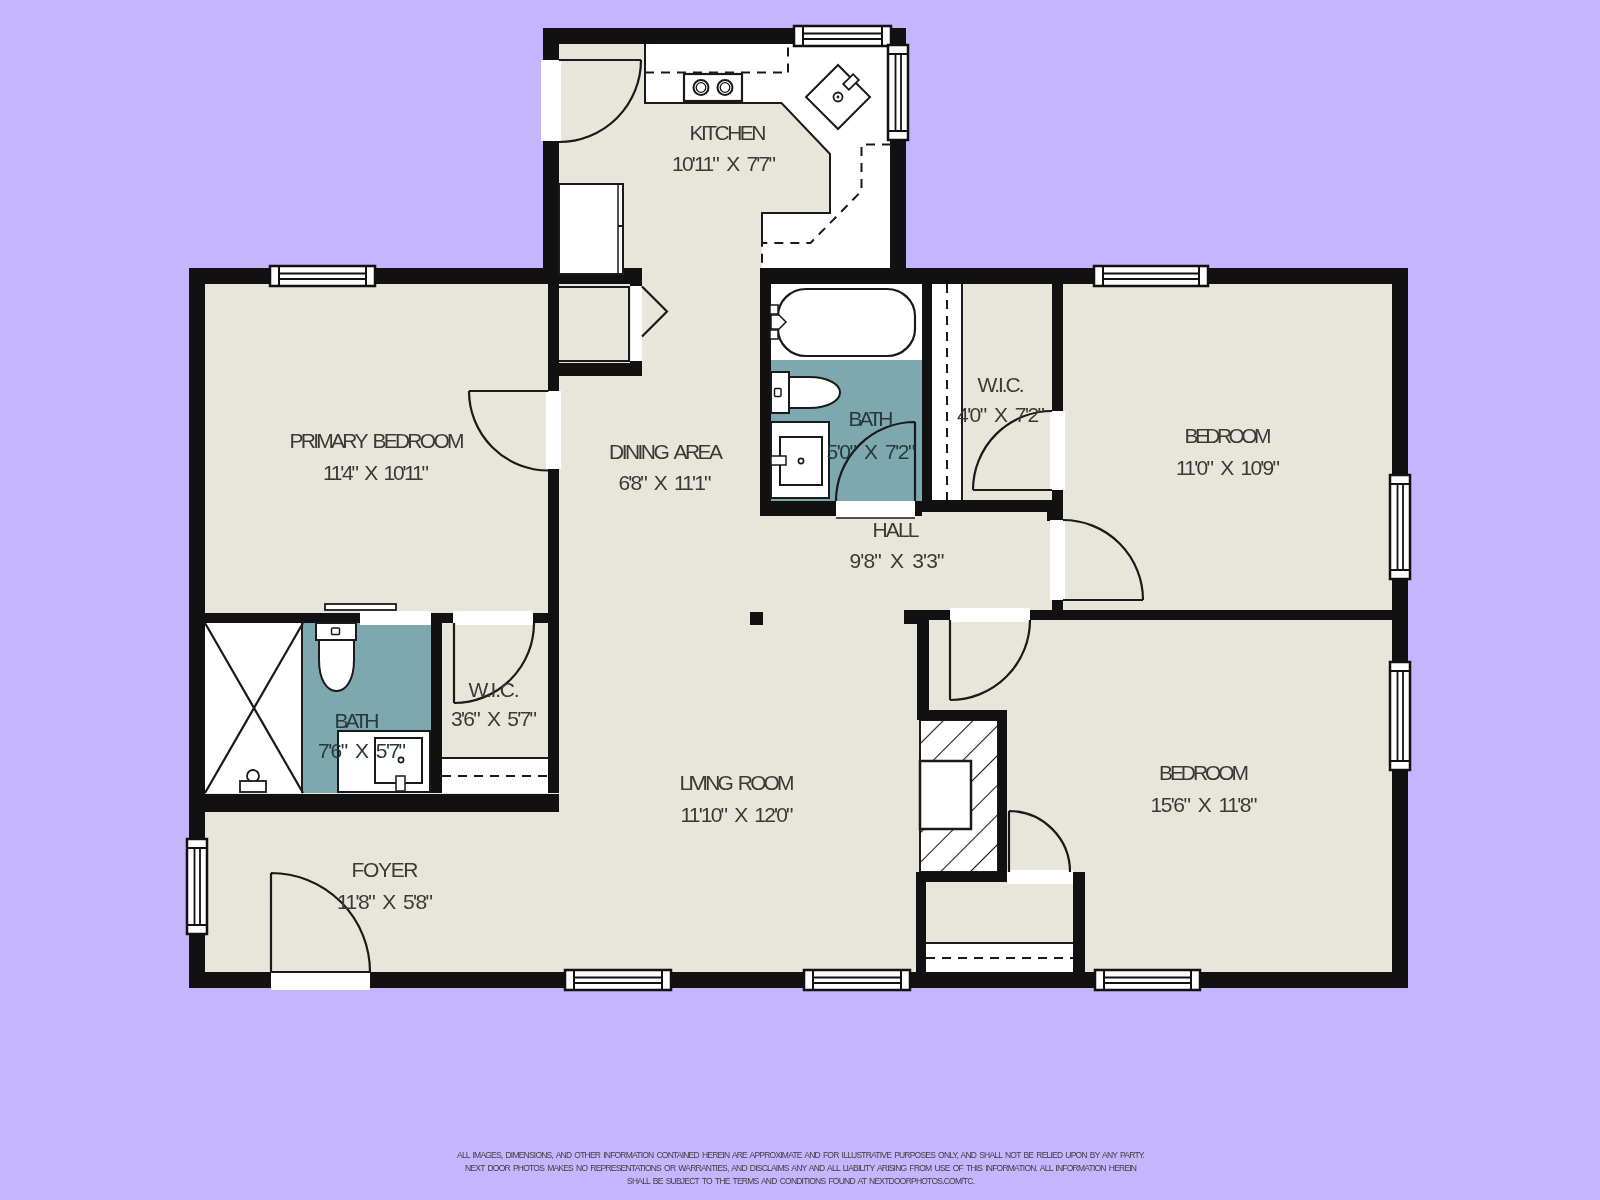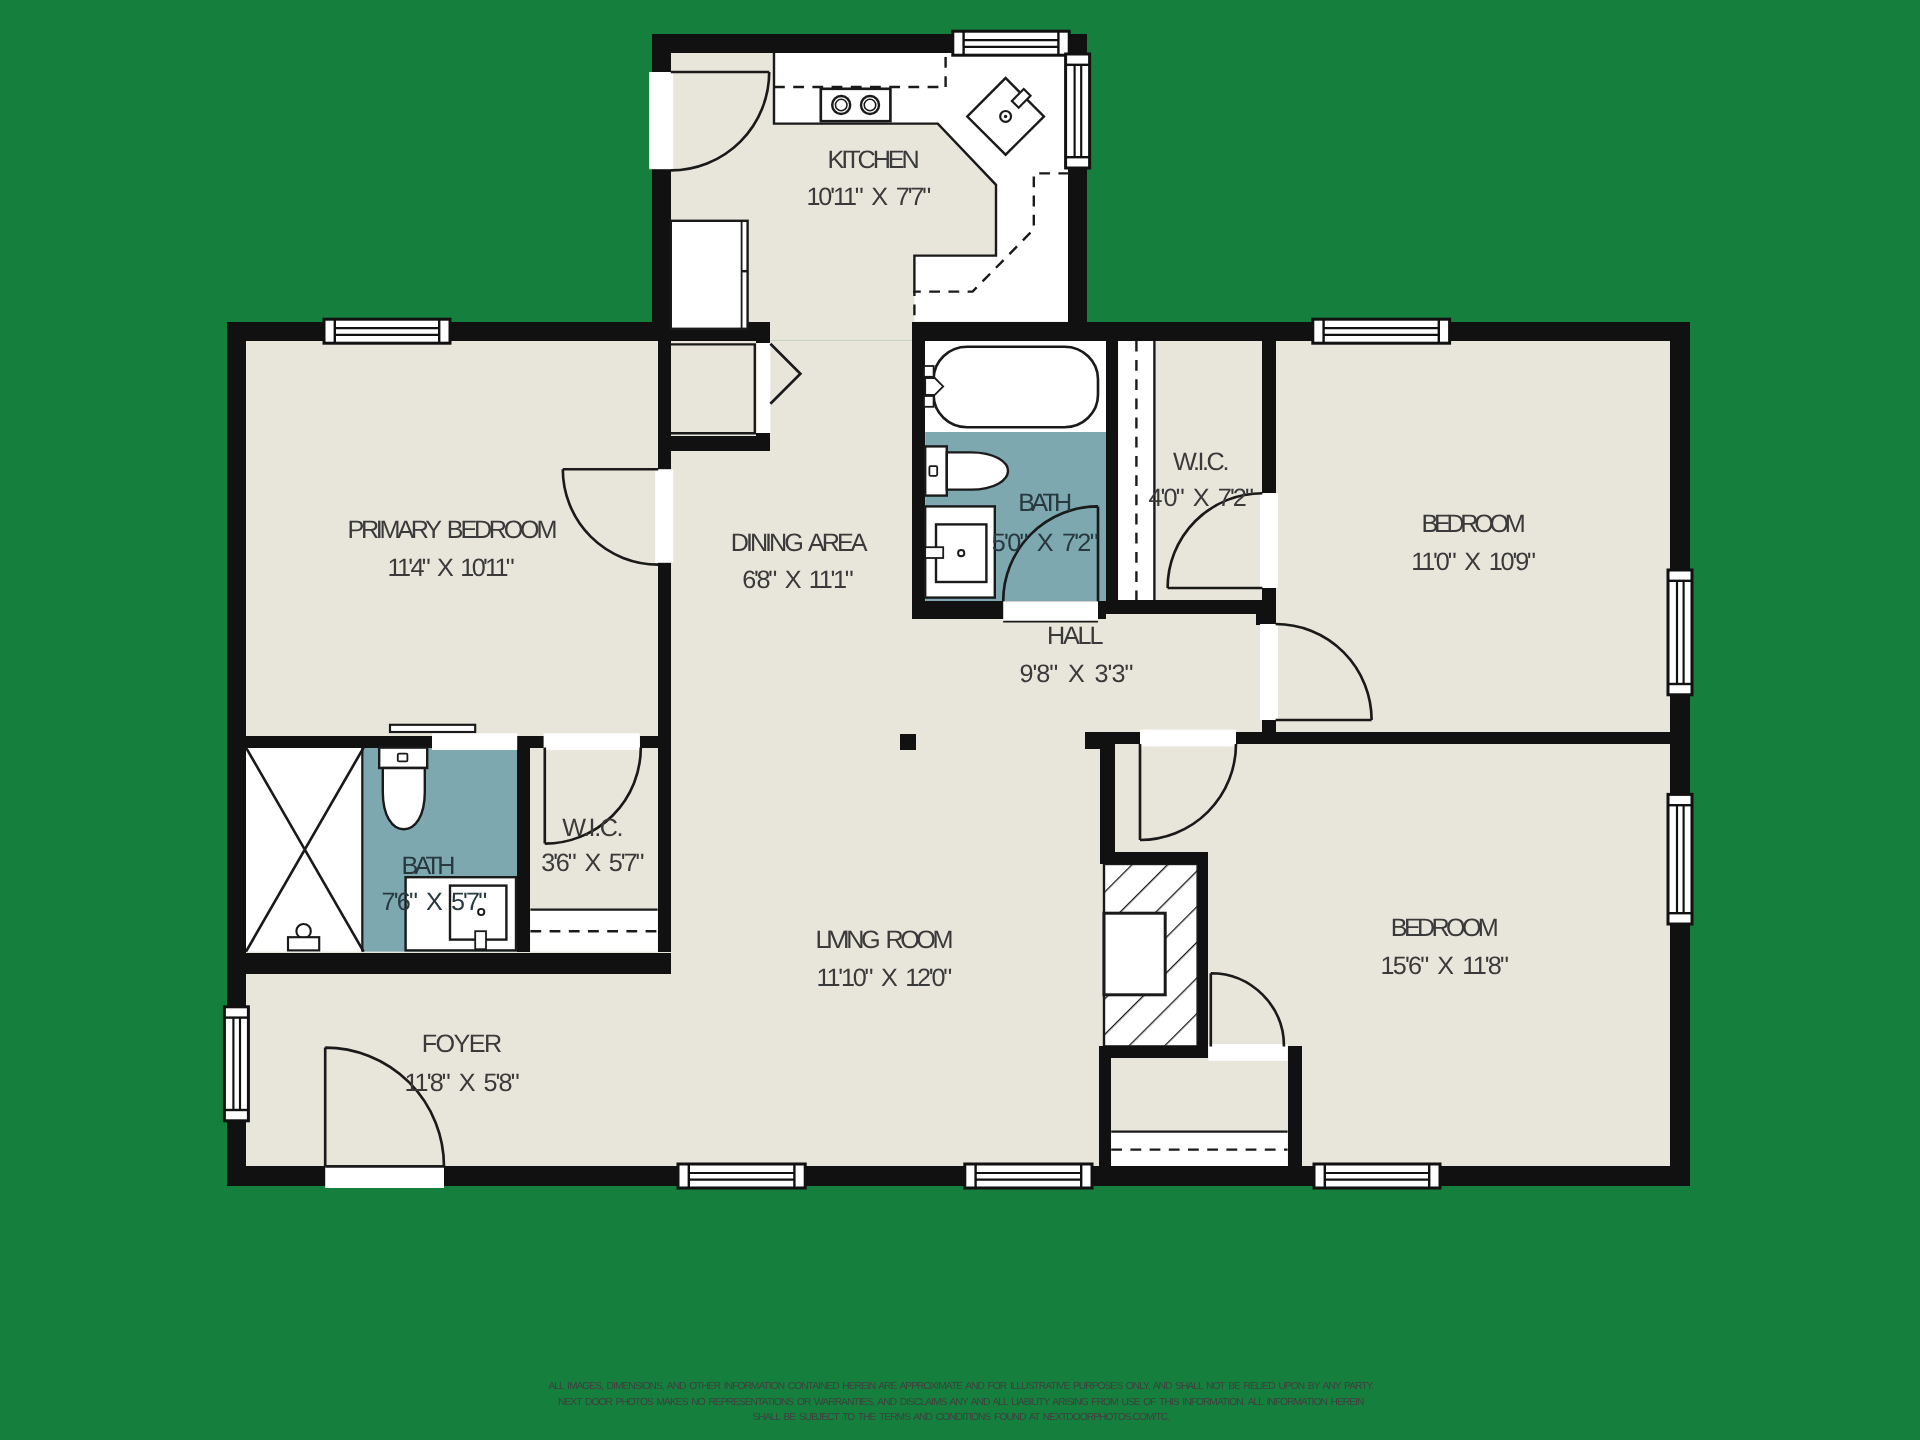--- a/index.html
+++ b/index.html
@@ -1,16 +1,16 @@
 <!DOCTYPE html>
 <html><head>
 <meta charset="utf-8">
 <style>
   html,body{margin:0;padding:0;background:#ffffff;}
-  #page{position:relative;width:1600px;height:1200px;background:#15803d;overflow:hidden;}
+  #page{position:relative;width:1600px;height:1200px;background:#c4b5fd;overflow:hidden;}
   svg{position:absolute;left:0;top:0;}
   text{font-family:"Liberation Sans",sans-serif;}
 </style>
 </head>
 <body>
 
 <div id="page">
 <svg width="1600" height="1200" viewBox="0 0 1600 1200">
 <defs>
 <pattern id="hatch" width="21" height="21" patternUnits="userSpaceOnUse" patternTransform="rotate(-45)">

